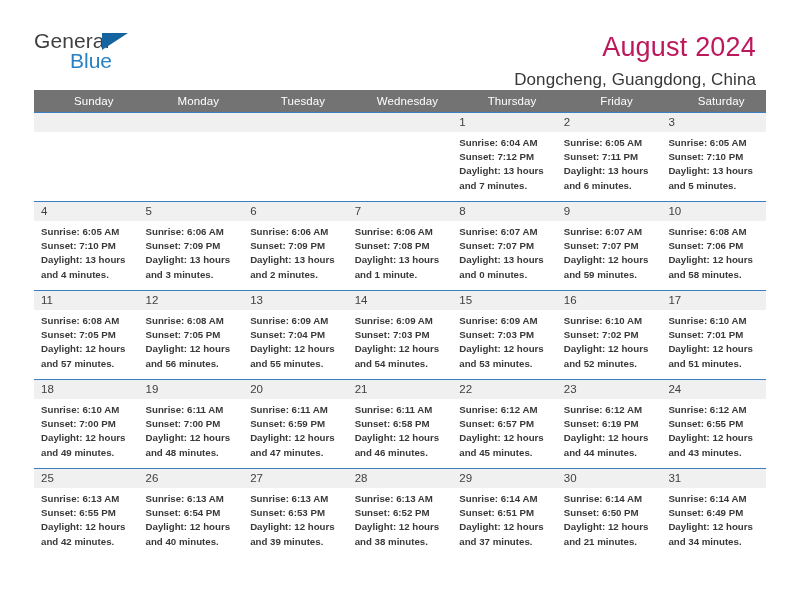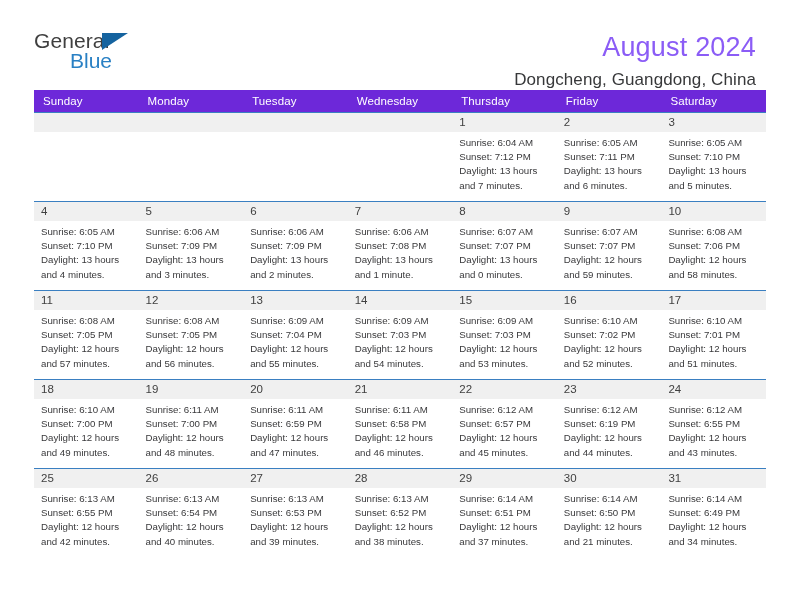--- a/index.html
+++ b/index.html
@@ -51,46 +51,46 @@
     left: 68px;
     top: 3px;
     width: 0;
     height: 0;
     border-left: 26px solid #15639f;
     border-bottom: 17px solid transparent;
   }
   .titlewrap { text-align: right; padding-top: 2px; }
   .cal-title {
     font-size: 27px;
-    color: #8b5cf6;
+    color: #be185d;
     font-weight: normal;
     line-height: 1.15;
     letter-spacing: .2px;
   }
   .cal-sub {
     font-size: 17px;
     color: #37383a;
     margin-top: 7px;
     letter-spacing: .1px;
   }
 
   
   .calendar {
     margin: 16px 26px 0 34px;
     width: 732px;
     border-collapse: collapse;
     table-layout: fixed;
   }
   .calendar th {
-    background: #6d28d9;
+    background: #737373;
     color: #ffffff;
     font-size: 11.5px;
     font-weight: normal;
-    text-align: left;
-    padding: 5px 0 5px 9px;
+    text-align: center;
+    padding: 5px 0 5px 15px;
     height: 21px;
     letter-spacing: .1px;
   }
   .calendar td {
     vertical-align: top;
     width: 104.5px;
     height: 89px;
     padding: 0;
     border-top: 1.6px solid #3a7fc1;
     background: #ffffff;
@@ -100,20 +100,21 @@
     background: #f0f0f0;
     color: #404040;
     font-size: 11.5px;
     padding: 4px 0 4px 7px;
     height: 19px;
     line-height: 11px;
   }
   td.empty .daynum { color: transparent; }
   .lines {
     padding: 4px 6px 0 7px;
+    font-weight: bold;
   }
   .lines div {
     font-size: 9.7px;
     color: #39393b;
     line-height: 14.2px;
     white-space: nowrap;
   }
 </style>
 </head>
 <body>

